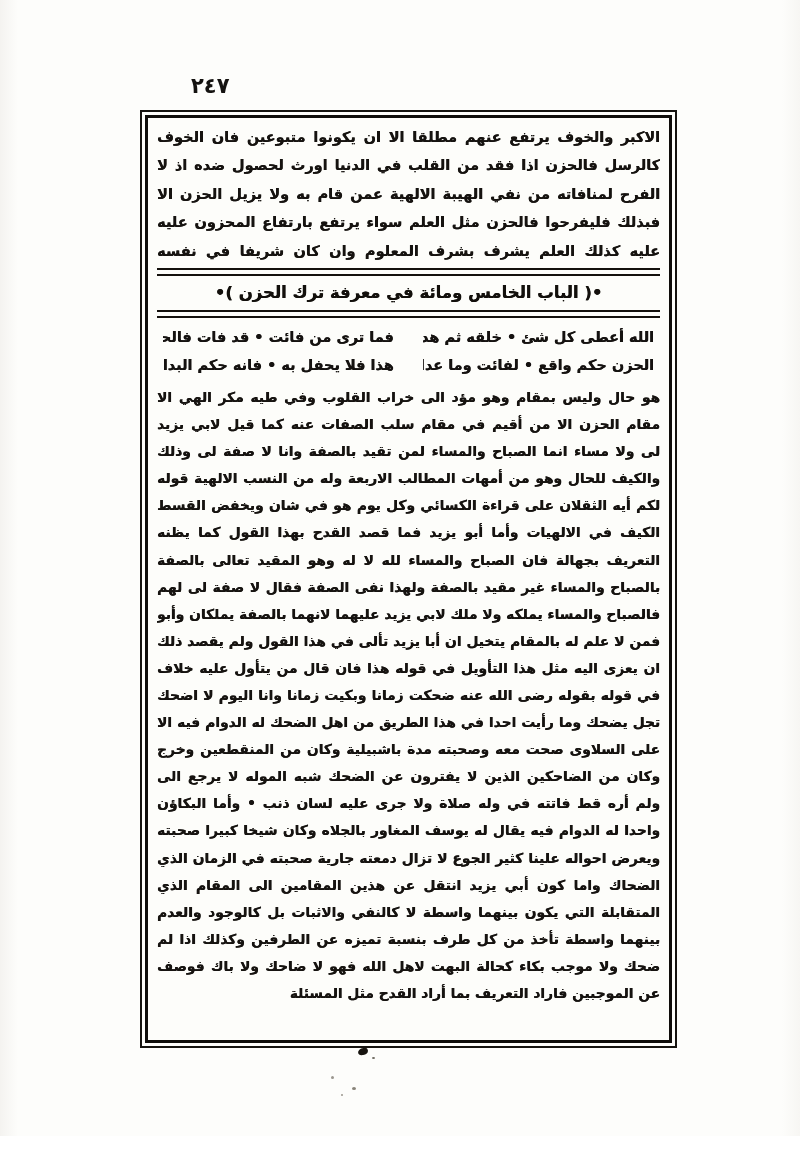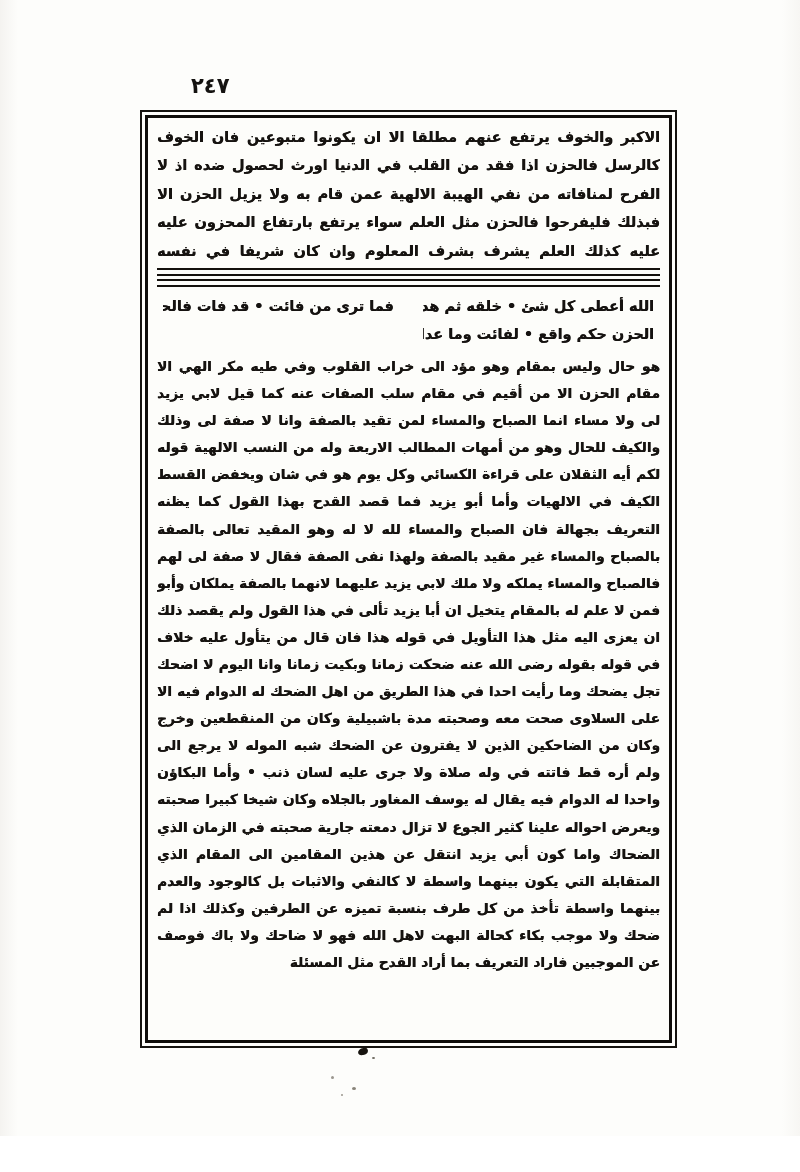--- a/index.html
+++ b/index.html
@@ -98,30 +98,32 @@
       <div class="intro">
         <div class="tline">الاكبر والخوف يرتفع عنهم مطلقا الا ان يكونوا متبوعين فان الخوف يبقى عليهم على الاتباع</div>
         <div class="tline">كالرسل فالحزن اذا فقد من القلب في الدنيا اورث لحصول ضده اذ لا يخلو والدار لا تعطى</div>
         <div class="tline">الفرح لمنافاته من نفي الهيبة الالهية عمن قام به ولا يزيل الحزن الا العلم خاصة وهو قوله تعالى</div>
         <div class="tline">فبذلك فليفرحوا فالحزن مثل العلم سواء يرتفع بارتفاع المحزون عليه ويتضع باتضاع المحزون</div>
         <div class="tline">عليه كذلك العلم يشرف بشرف المعلوم وان كان شريفا في نفسه والحزن مقام صعب المرتقى</div>
       </div>
 
       <div class="double-rule"></div>
 
+      <div class="heading">•( الباب الخامس ومائة في معرفة ترك الحزن )•</div>
 
       <div class="double-rule"></div>
 
       <div class="poetry">
         <div class="verse-row">
           <div class="hemistich">الله أعطى كل شئ • خلقه ثم هدى</div>
           <div class="hemistich left-col">فما ترى من فائت • قد فات فالحزن سدى</div>
         </div>
         <div class="verse-row">
           <div class="hemistich">الحزن حكم واقع • لفائت وما عدا</div>
+          <div class="hemistich left-col">هذا فلا يحفل به • فانه حكم البدا</div>
         </div>
       </div>
 
       <div class="body-block">
         <div class="tline">هو حال وليس بمقام وهو مؤد الى خراب القلوب وفي طيه مكر الهي الا للعارف فانه لا يخرج عن</div>
         <div class="tline">مقام الحزن الا من أقيم في مقام سلب الصفات عنه كما قيل لابي يزيد كيف أصبحت قال لا صباح</div>
         <div class="tline">لى ولا مساء انما الصباح والمساء لمن تقيد بالصفة وانا لا صفة لى وذلك لما نفاه عن الكيفية</div>
         <div class="tline">والكيف للحال وهو من أمهات المطالب الاربعة وله من النسب الالهية قوله تعالى سنفرغ</div>
         <div class="tline">لكم أيه الثقلان على قراءة الكسائي وكل يوم هو في شان ويخفض القسط ويرفعه فهذا مقام</div>
         <div class="tline">الكيف في الالهيات وأما أبو يزيد فما قصد القدح بهذا القول كما يظنه بعضهم وانما قصد</div>

